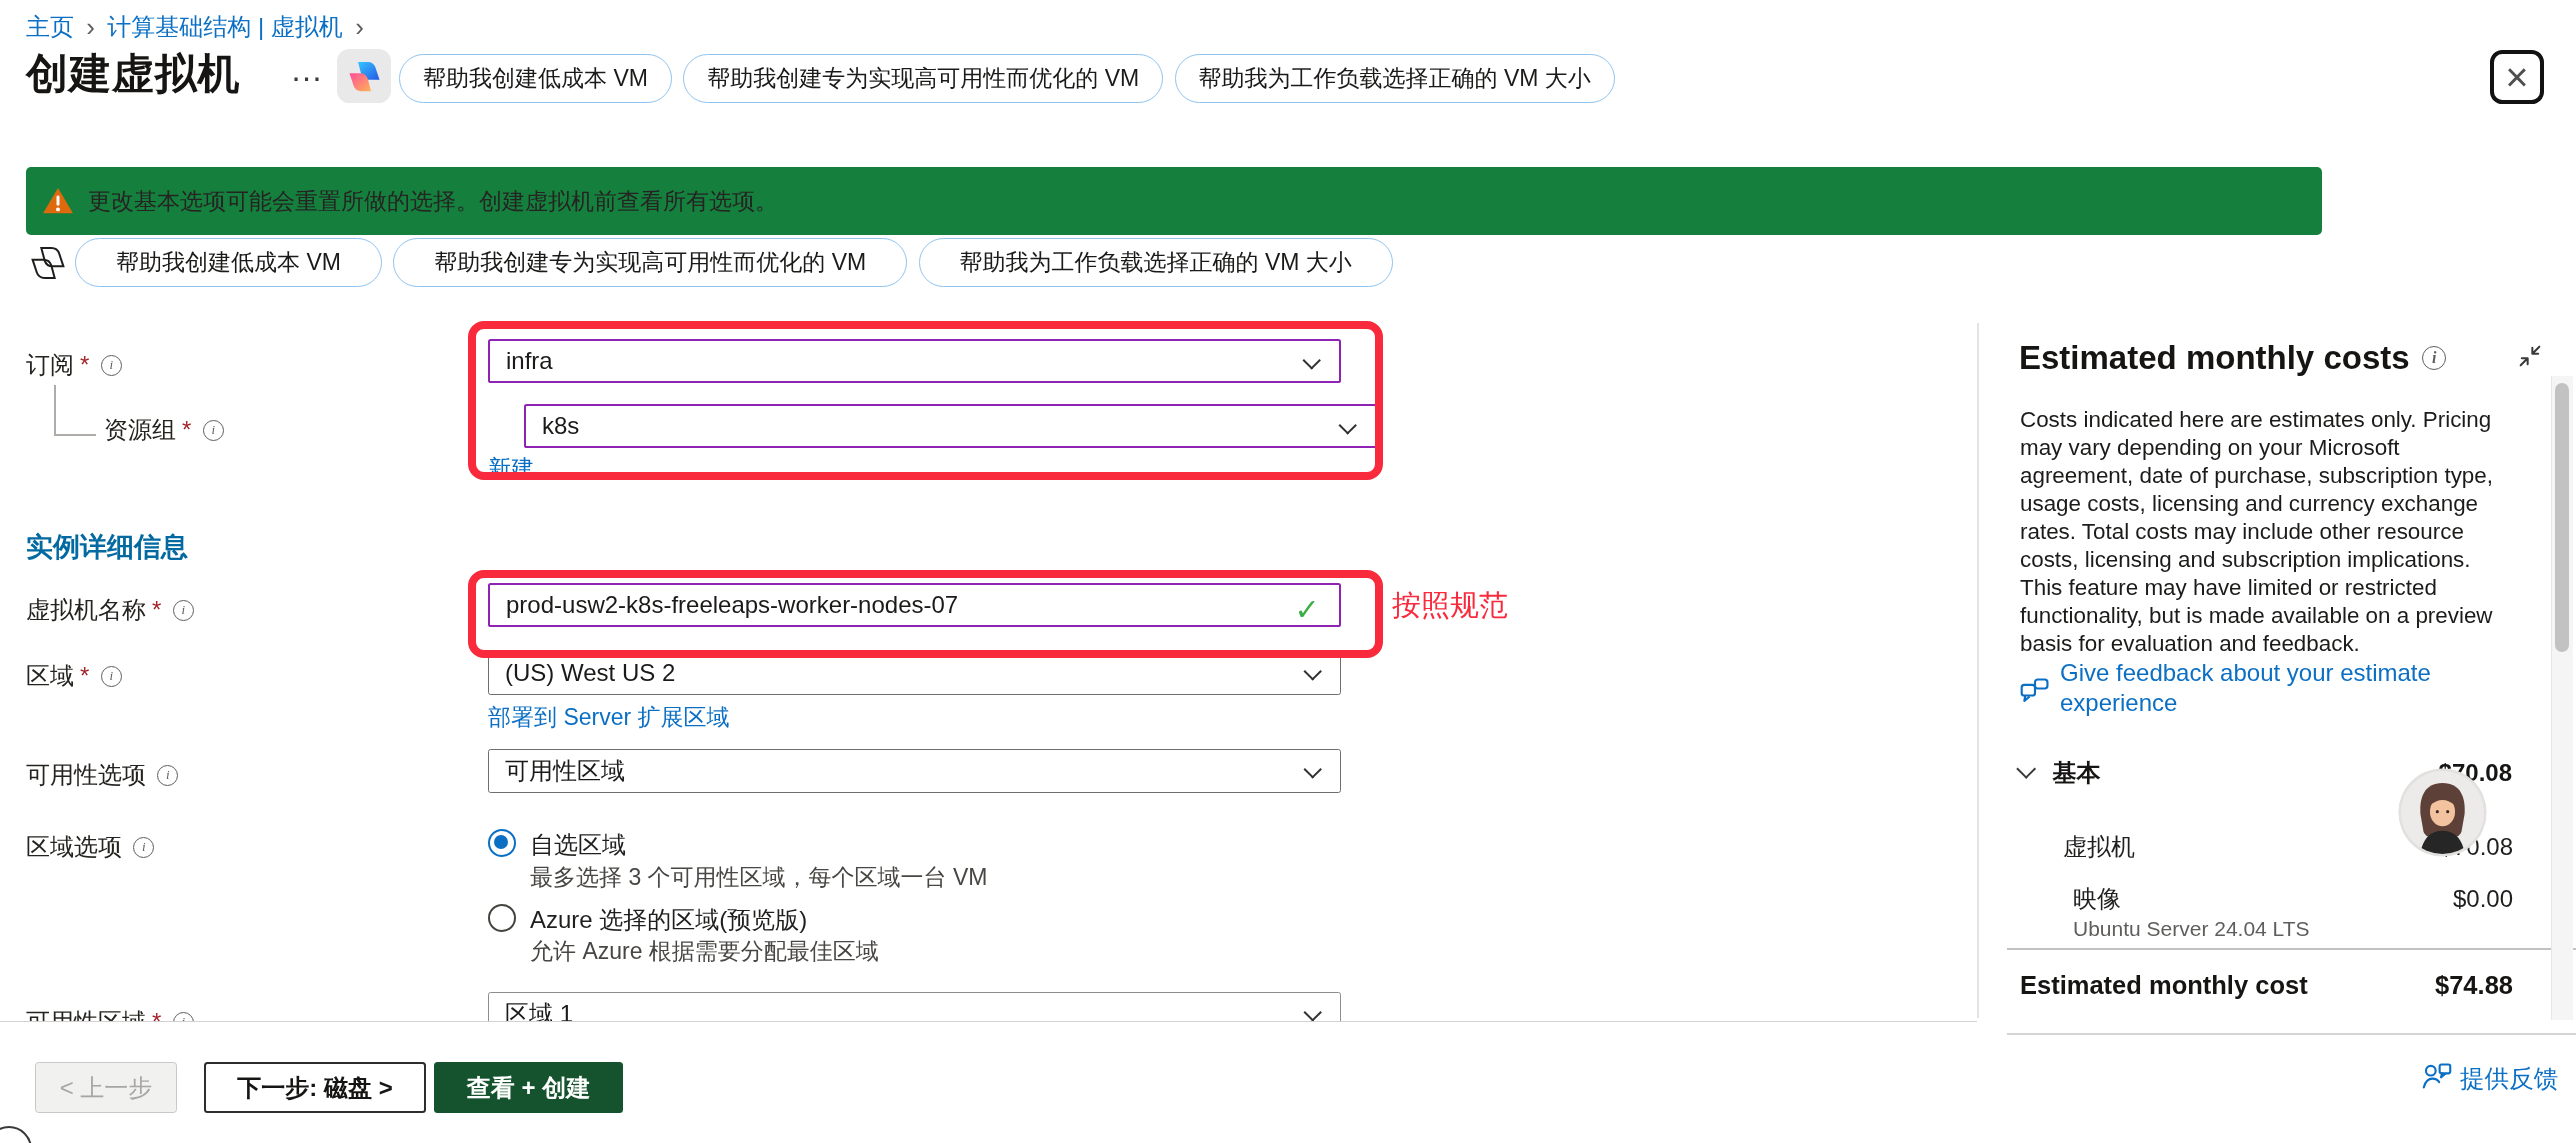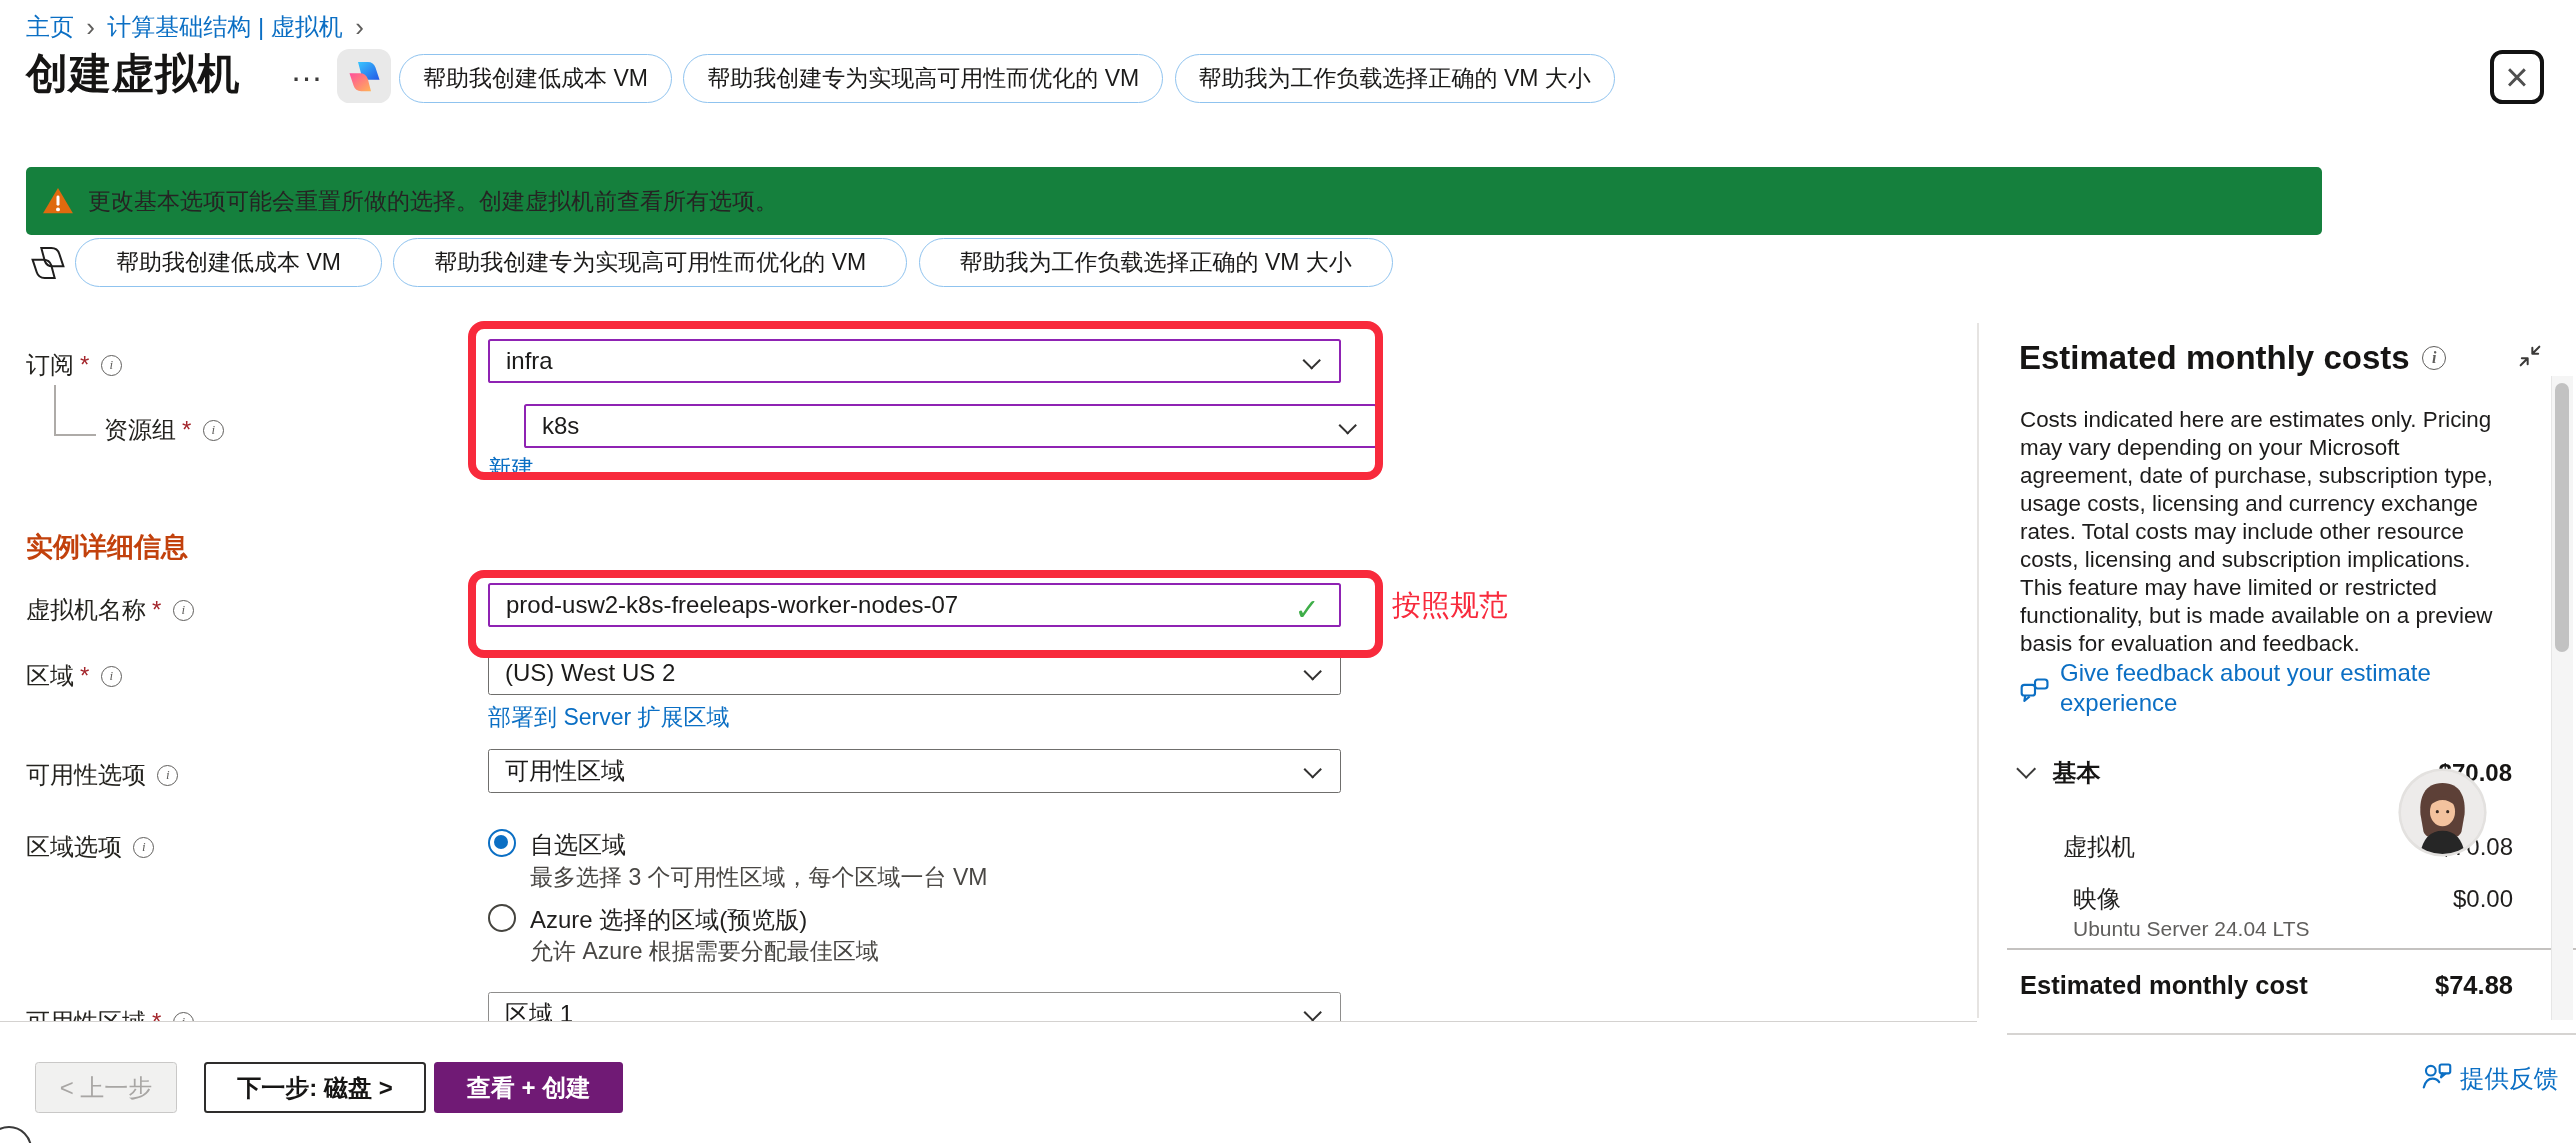--- a/index.html
+++ b/index.html
@@ -32,38 +32,38 @@
   .req{color:#a4262c;margin-left:6.1px;}
   .info{width:21px;height:21px;box-sizing:border-box;border:1.8px solid #5f5e5c;border-radius:50%;margin-left:11.4px;
         display:inline-flex;align-items:center;justify-content:center;font-size:13px;color:#5f5e5c;
         font-family:"Liberation Serif",serif;font-style:italic;cursor:pointer;flex:none;}
   .dd{position:absolute;left:488px;width:853px;height:44px;box-sizing:border-box;border:1.8px solid #6f6e6c;border-radius:2.6px;
       background:#fff;display:flex;align-items:center;padding:0 53px 0 16px;font-size:24px;color:#1b1a19;cursor:pointer;}
   .dd.purple{border:2.6px solid #8f23b3;}
   .chev{position:absolute;right:21px;top:13px;width:11.4px;height:11.4px;border-right:2.2px solid #323130;border-bottom:2.2px solid #323130;transform:rotate(45deg);}
   .link{color:#0b6fc4;font-size:23px;text-decoration:none;cursor:pointer;}
   .conn{background:#aeaba8;}
-  .section-h{font-size:27px;font-weight:bold;color:#c2410c;}
+  .section-h{font-size:27px;font-weight:bold;color:#0369a1;}
   .check{position:absolute;right:19.3px;top:7px;font-size:30px;color:#3fae49;font-weight:bold;}
   .redbox{position:absolute;border:8px solid #f82a3c;border-radius:16px;z-index:30;pointer-events:none;}
   .annot{color:#f82a3c;font-size:29px;z-index:31;}
   .radio{position:absolute;left:488px;width:28px;height:28px;box-sizing:border-box;border-radius:50%;background:#fff;cursor:pointer;}
   .radio.sel{border:2.6px solid #0b6fc4;}
   .radio.sel::after{content:"";position:absolute;left:4.4px;top:4.4px;width:14px;height:14px;border-radius:50%;background:#0b6fc4;}
   .radio.unsel{border:2.6px solid #45443f;}
   .radio-lbl{font-size:24px;color:#201f1e;}
   .radio-desc{font-size:23px;color:#494744;}
 
   
   .footer{left:0;top:1021px;width:1977px;height:122px;background:#fff;border-top:1.8px solid #d4d2d0;z-index:40;}
   .btn{position:absolute;top:40px;height:51px;box-sizing:border-box;display:flex;align-items:center;justify-content:center;
        font-size:24px;border-radius:3.5px;cursor:pointer;}
   .btn-prev{left:35px;width:142px;background:#f1f1f0;border:1.8px solid #c9c8c7;color:#a8a6a4;}
   .btn-next{left:204px;width:222px;background:#fff;border:2.6px solid #2e2d2c;color:#161514;font-weight:bold;}
-  .btn-review{left:434px;width:189px;background:#701a75;border:none;color:#fff;font-weight:bold;}
+  .btn-review{left:434px;width:189px;background:#14532d;border:none;color:#fff;font-weight:bold;}
 
   
   .panel-title{font-size:33px;font-weight:bold;color:#161514;display:flex;align-items:center;}
   .panel-title .info{width:24.6px;height:24.6px;font-size:16px;margin-left:12.3px;}
   .panel-par{font-size:22.4px;line-height:28px;color:#1c1b1a;}
   .cost-row{position:absolute;display:flex;justify-content:space-between;align-items:center;}
   .cost-bold{font-size:24px;font-weight:bold;color:#161514;}
   .cost-reg{font-size:24px;color:#201f1e;}
   .cost-sub{font-size:21px;color:#5f5e5c;}
   .total{font-size:25.5px;font-weight:bold;color:#161514;}

